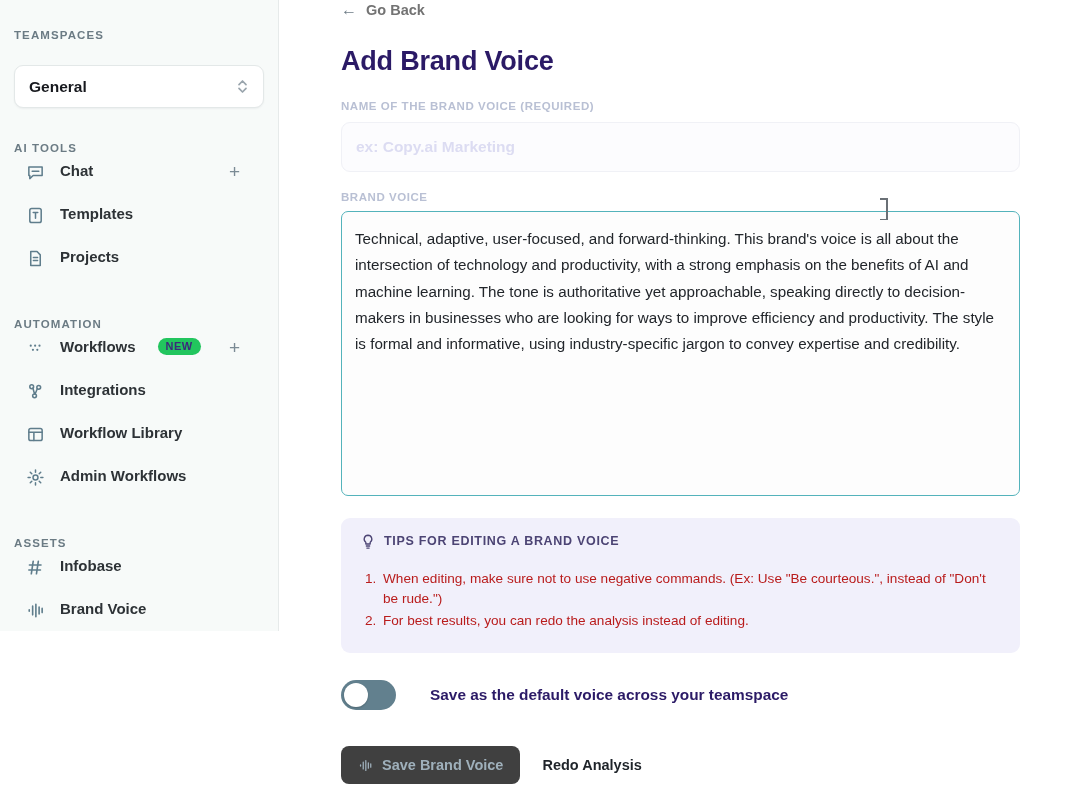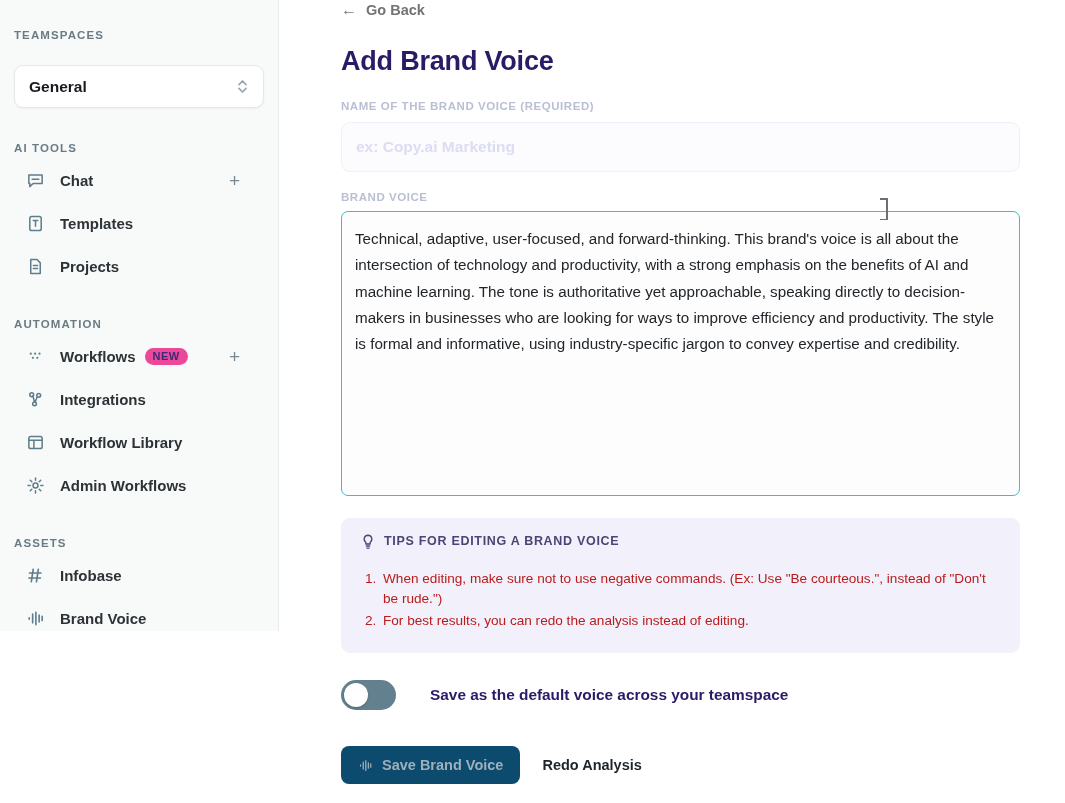--- a/index.html
+++ b/index.html
@@ -45,43 +45,43 @@
     font-weight: 700;
     color: #16181d;
     flex: 1;
   }
   .chev { color: #9aa5ad; display: flex; }
 
   .group-label { margin-top: 34px; padding-left: 0px; }
   .nav-list { margin-top: 8px; }
   .nav-item {
     display: flex;
-    align-items: center;
+    align-items: flex-start;
     height: 36px;
     margin-top: 7px;
     padding-left: 11px;
     border-radius: 8px;
     cursor: pointer;
   }
   .nav-icon {
     width: 20px; height: 20px;
     flex: 0 0 20px;
     color: #5f7d8c;
     display: flex; align-items: center; justify-content: center;
   }
   .nav-label {
     margin-left: 15px;
     font-size: 15px;
     font-weight: 700;
     color: #2d3236;
     white-space: nowrap;
   }
   .badge-new {
-    margin-left: 9px;
-    background: #ec4899;
+    margin-left: 22px;
+    background: #22c55e;
     color: #3b2a7a;
     font-size: 11px;
     font-weight: 700;
     letter-spacing: .5px;
     padding: 3px 8px 3px 8px;
     border-radius: 10px;
     line-height: 1;
   }
   .plus {
     margin-left: auto;
@@ -238,21 +238,21 @@
   .btn-row {
     display: flex;
     align-items: center;
     margin-top: 36px;
     gap: 22px;
   }
   .btn-save {
     display: inline-flex;
     align-items: center;
     gap: 9px;
-    background: #0c4a6e;
+    background: #404040;
     border: none;
     border-radius: 8px;
     height: 38px;
     padding: 16px 17px;
     font-family: "Liberation Sans", sans-serif;
     font-size: 14.5px;
     font-weight: 700;
     color: #9fb0bb;
     cursor: default;
   }

